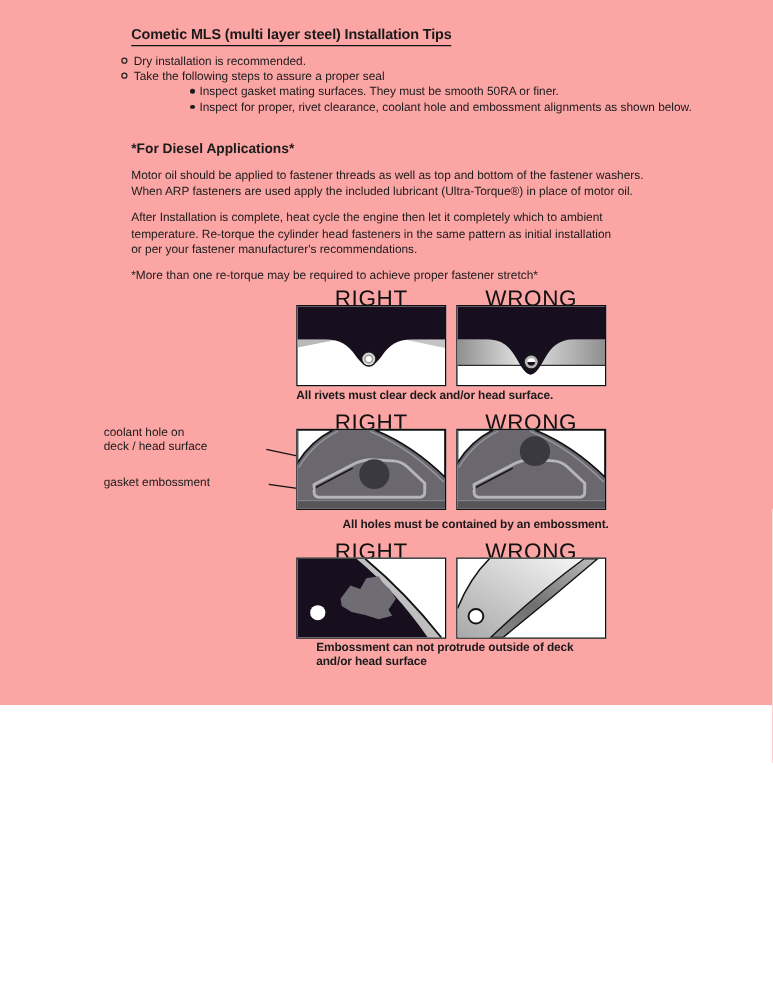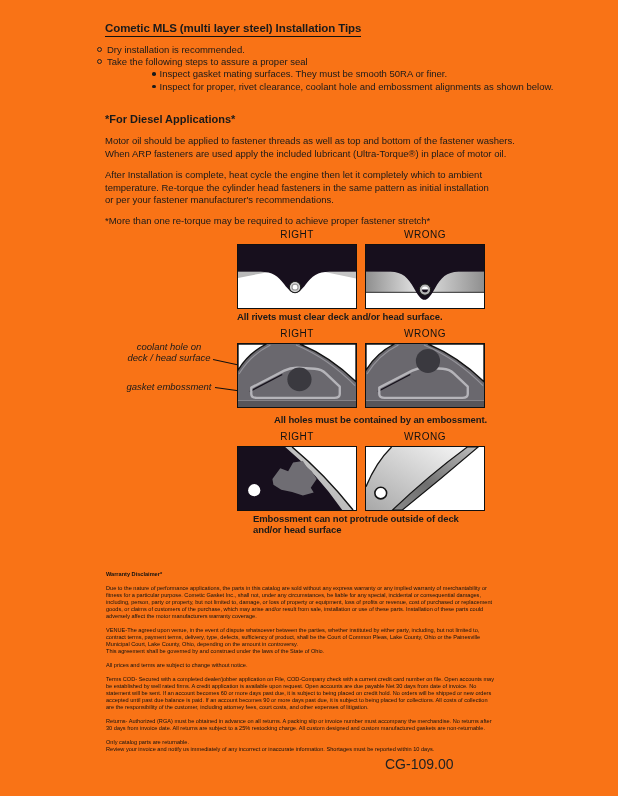--- a/index.html
+++ b/index.html
@@ -1,42 +1,42 @@
 <!DOCTYPE html>
 <html><head>
 <meta charset="utf-8">
 <style>
   html,body { margin:0; padding:0; background:#ffffff; }
   .page {
-    position:relative; width:618px; height:796px; background:#f97316;
+    position:relative; width:618px; height:564px; background:#fca5a5;
     font-family:"Liberation Sans", sans-serif; color:#1a1a1a; overflow:hidden;
   }
   .title {
     position:absolute; left:105px; top:22px;
     font-size:11.5px; font-weight:bold; letter-spacing:-0.1px;
     border-bottom:1.4px solid #111; padding-bottom:2px; display:inline-block;
   }
   .bullets { position:absolute; left:97px; top:44px; font-size:9.5px; line-height:12.2px; width:470px; }
   .lvl1::before {
     content:''; display:inline-block; width:3px; height:3px;
     border:1px solid #222; border-radius:50%; margin-right:5px; vertical-align:1.5px;
   }
   .lvl2 { margin-left:55px; }
   .lvl2::before {
     content:''; display:inline-block; width:3.5px; height:3.5px;
     background:#1a1a1a; border-radius:50%; margin-right:4px; vertical-align:1.5px;
   }
   .diesel { position:absolute; left:105px; top:113px; width:445px; font-size:9.5px; line-height:12.4px; }
   .diesel-h { font-size:11px; font-weight:bold; margin:0 0 10px 0; }
   .diesel p { margin:0 0 9px 0; white-space:pre-line; }
-  .dlabel { position:absolute; width:120px; text-align:center; font-size:10px; letter-spacing:0.5px; color:#111; }
+  .dlabel { position:absolute; width:120px; text-align:center; font-size:18px; letter-spacing:0.5px; color:#111; }
   .dbox { position:absolute; width:120px; height:65px; border:1.7px solid #101010; box-sizing:border-box; background:#fff; }
   .dbox svg { display:block; width:100%; height:100%; }
   .caption { position:absolute; font-size:9.5px; font-weight:bold; letter-spacing:-0.1px; line-height:10.5px; white-space:pre-line; }
-  .anno { position:absolute; left:109px; width:120px; text-align:center; font-size:9.5px; line-height:11px; white-space:pre-line;font-style:italic; }
+  .anno { position:absolute; left:83px; width:120px; text-align:left; font-size:9.5px; line-height:11px; white-space:pre-line; }
   .lead { position:absolute; height:1.3px; background:#101010; transform-origin:0 50%; }
   .legal { position:absolute; left:106px; top:571px; width:505px; font-size:5.6px; line-height:7px; color:#111; }
   .legal-h { font-weight:bold; margin:0 0 7px 0; }
   .legal p { margin:7px 0 0 0; white-space:pre-line; }
   .legal p.tight { margin-top:0; }
   .doccode { position:absolute; left:385px; top:756px; font-size:14px; color:#222; }
 </style>
 </head>
 <body>
 

